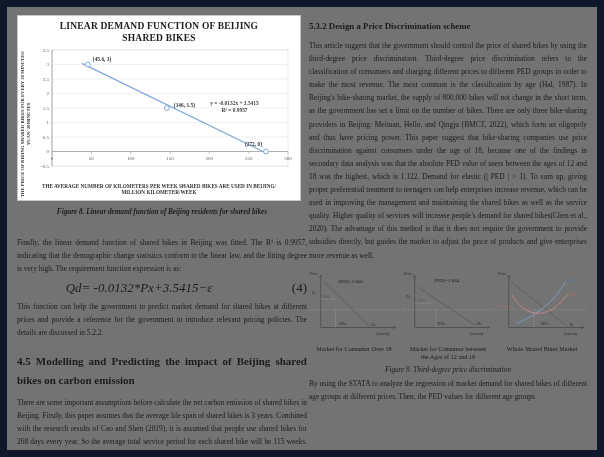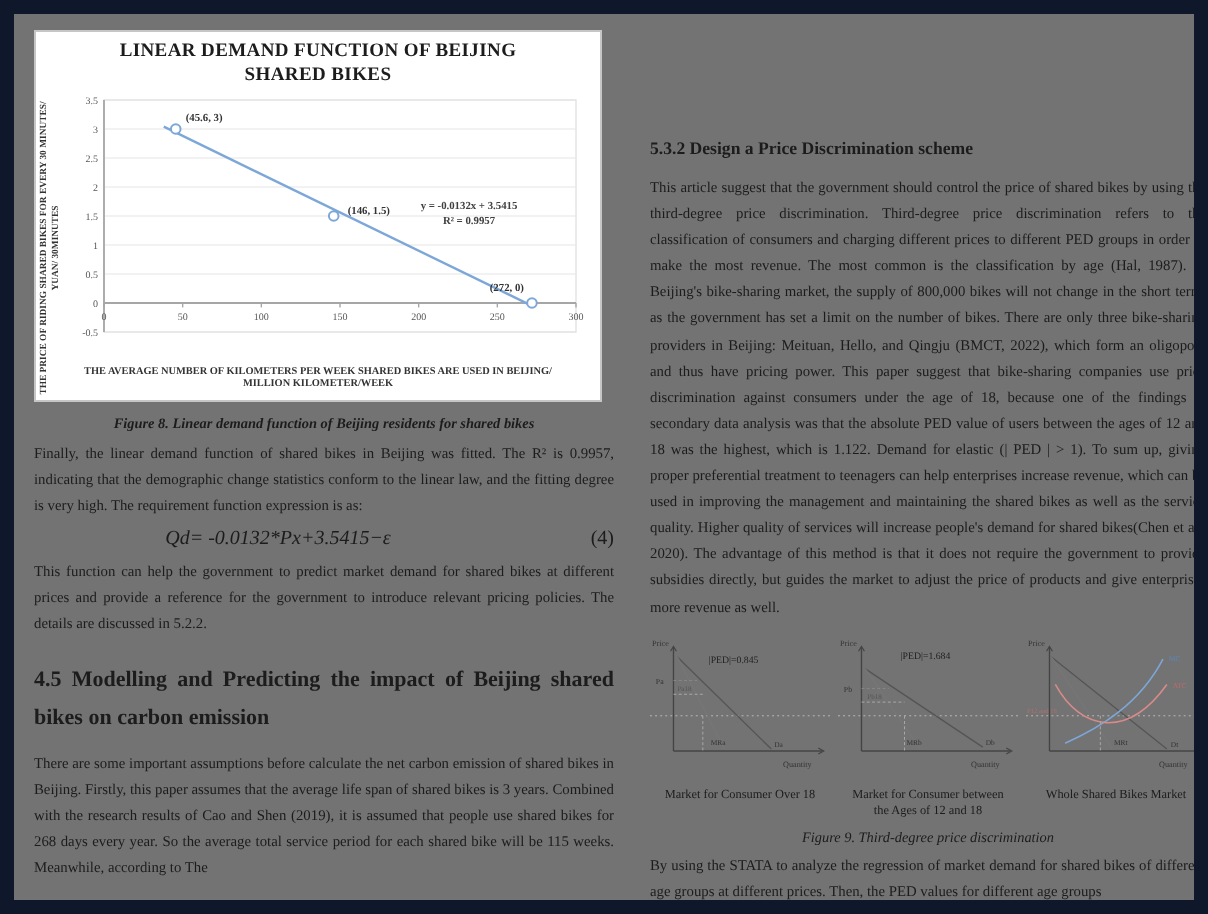--- a/index.html
+++ b/index.html
@@ -2,34 +2,34 @@
 <html><head>
 <meta charset="utf-8">
 <style>
   html,body{margin:0;padding:0;background:#e9e9e9;}
   .sheet{
     position:relative;width:604px;height:457px;background:#737373;
     font-family:"Liberation Serif","DejaVu Serif",serif;color:#1c1c1c;
     border:7px solid #0f172a;box-sizing:border-box;overflow:hidden;
   }
   .page-left{position:absolute;left:10px;top:8px;width:290px;}
-  .page-right{position:absolute;left:318px;top:14px;width:278px;margin-top:48px;}
+  .page-right{position:absolute;left:302px;top:14px;width:278px;}
 
   
   .chart-box{position:relative;width:284px;height:186px;border:1px solid #c6c6c6;box-sizing:border-box;background:#fff;}
   .chart-title{margin-top:5px;text-align:center;font-weight:bold;font-size:9.5px;line-height:11.5px;letter-spacing:.2px;padding:0 26px;}
   .chart-ylabel-wrap{position:absolute;left:2px;top:32px;width:12px;height:152px;}
   .chart-ylabel{position:absolute;width:152px;height:12px;left:-70px;top:70px;transform:rotate(-90deg);
     text-align:center;font-size:4.7px;line-height:5.8px;font-weight:bold;color:#333;}
   .chart-svg-wrap{position:absolute;left:8px;top:28px;}
   .chart-xlabel{position:absolute;left:0;bottom:4px;width:100%;text-align:center;font-size:5.2px;line-height:6.6px;font-weight:bold;color:#333;padding:0 14px;box-sizing:border-box;}
 
-  .fig-caption{text-align:center;font-weight:bold;font-style:italic;font-size:7.2px;margin:7px 0 4px 0;}
+  .fig-caption{text-align:center;font-weight:bold;font-style:italic;font-size:7.2px;margin:7px 0 20px 0;}
   .para{font-size:7.4px;line-height:13.1px;text-align:justify;margin:3px 0 0 0;font-family:Liberation Serif, serif;}
-  .eq-row{display:flex;align-items:center;margin:5px 0 4px 0;font-size:10px;gap:12px;}
+  .eq-row{display:flex;align-items:center;margin:5px 0 4px 0;font-size:13px;gap:12px;}
   .eq{flex:1;text-align:center;font-style:italic;}
   .eq-num{width:34px;text-align:right;font-style:normal;}
   .h-52{font-size:11px;font-weight:bold;line-height:19px;text-align:justify;margin:12px 0 6px 0;}
   .h-532{font-size:8.8px;font-weight:bold;margin:0 0 8px 0;}
 
   
   .fig9-row{display:flex;justify-content:space-between;margin-top:8px;}
   .fig9-cell{text-align:center;}
   .fig9-cap{font-size:6.2px;line-height:7.6px;margin-top:1px;}
   .fig9-caption{text-align:center;font-weight:normal;font-style:italic;font-size:7.2px;margin:5px 0 3px 0;}

